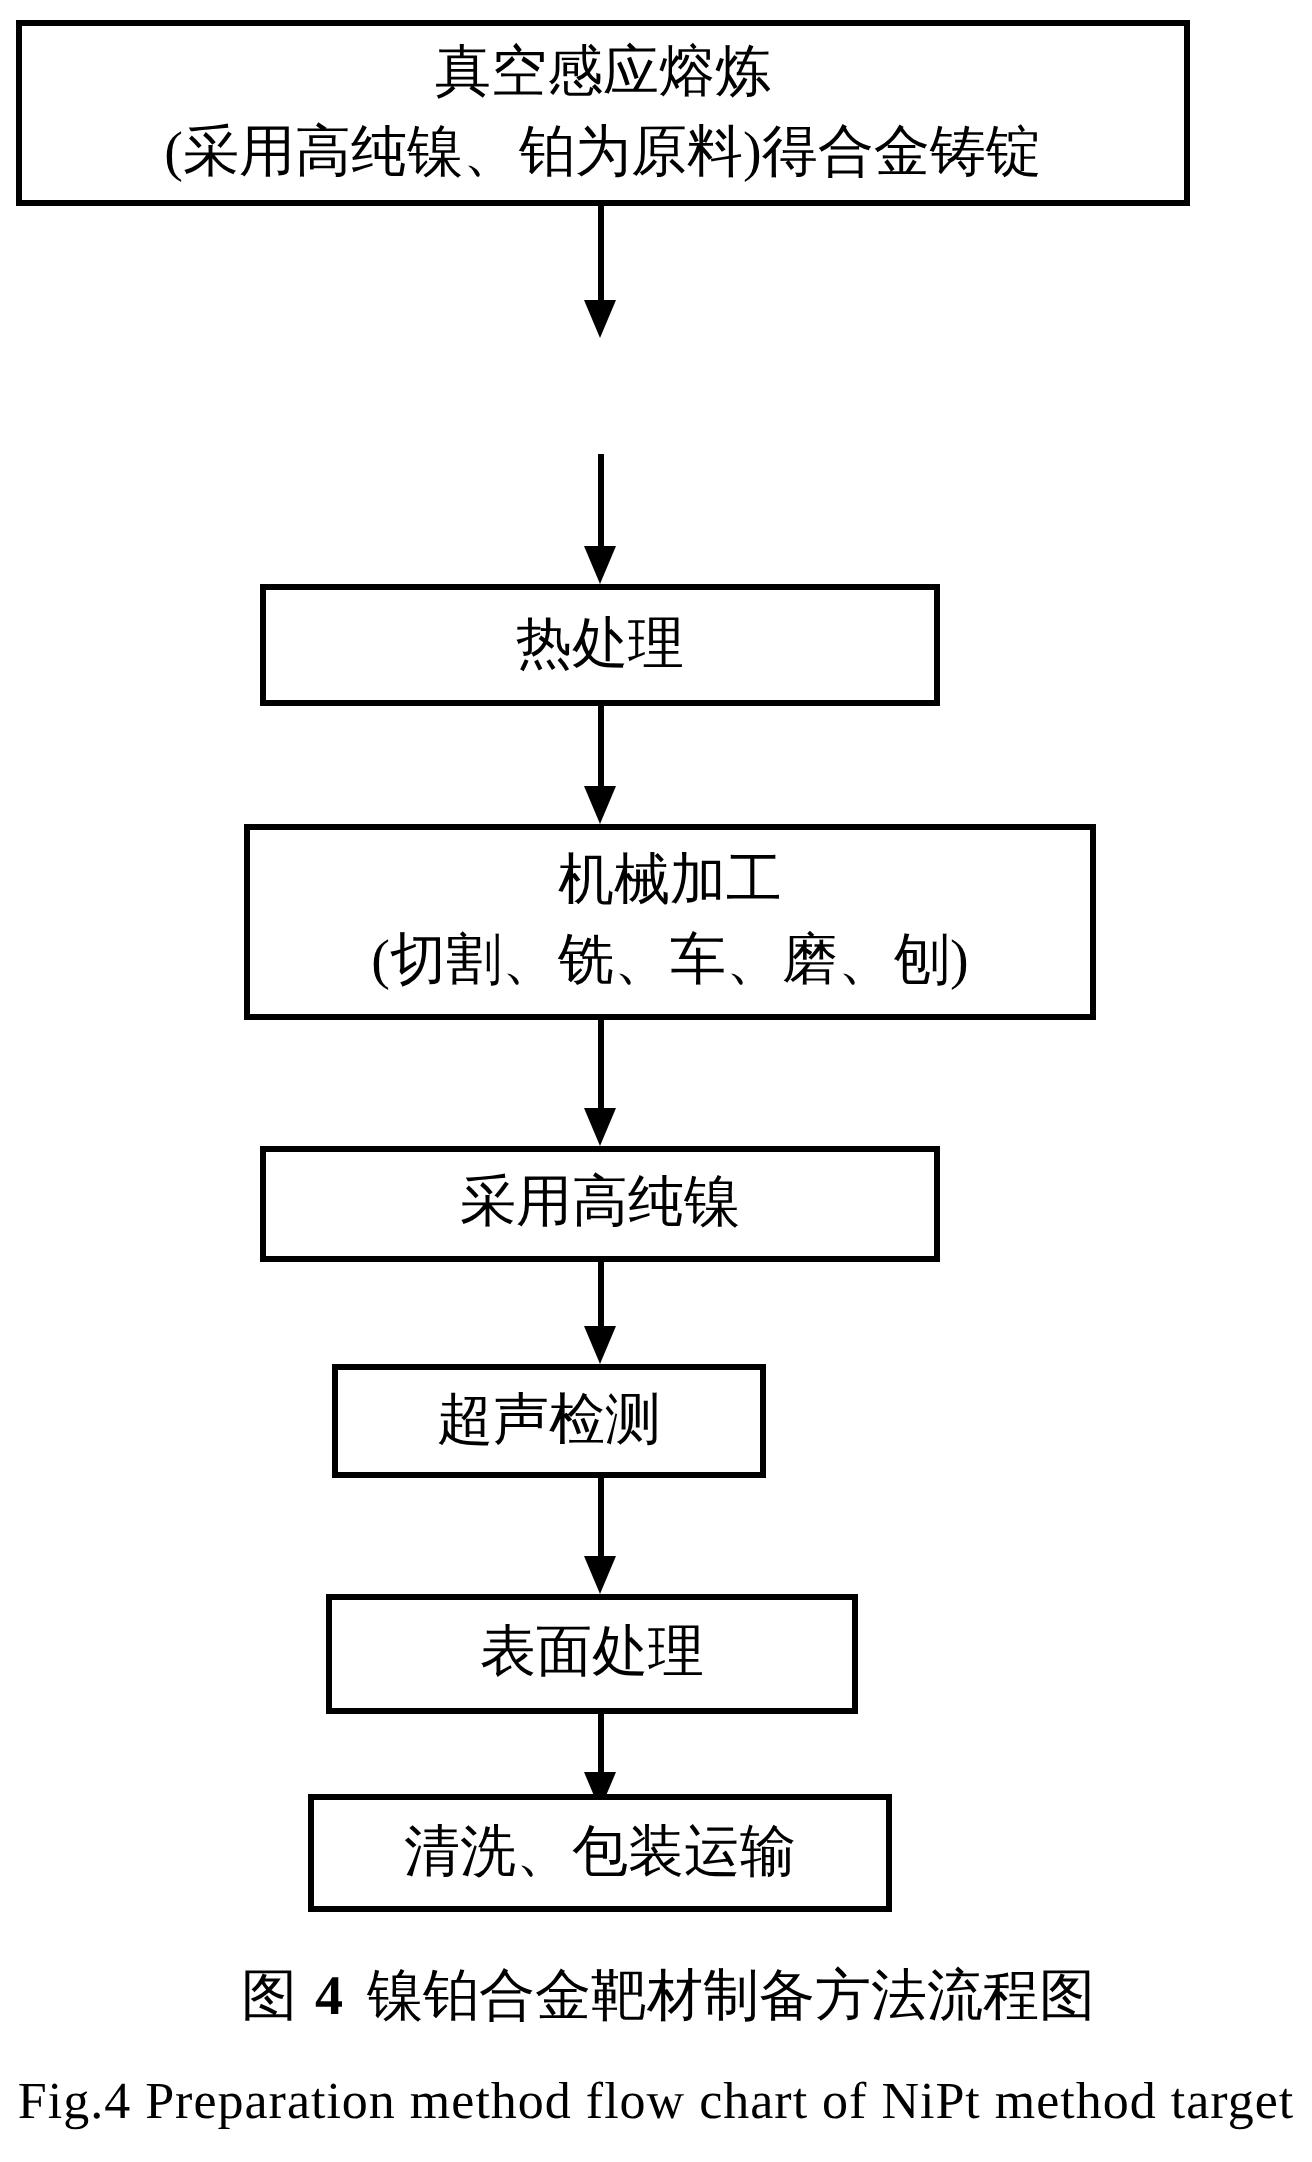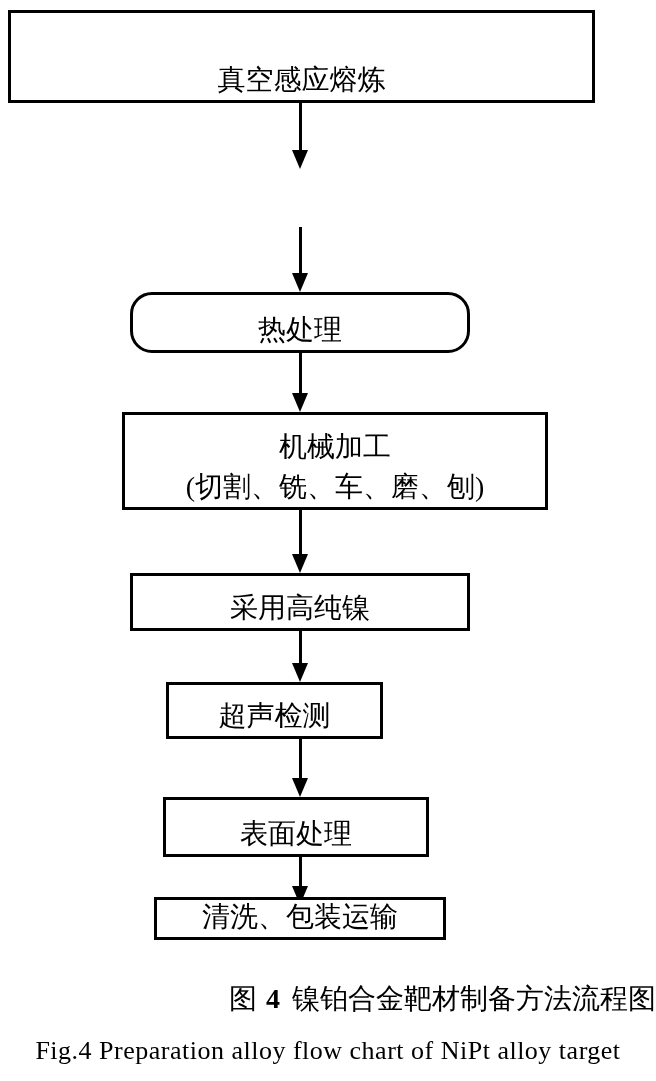--- a/index.html
+++ b/index.html
@@ -13,34 +13,34 @@
     overflow: hidden;
   }
   .node {
     position: absolute;
     box-sizing: border-box;
     border: 3px solid #000000;
     background: #ffffff;
     display: flex;
     flex-direction: column;
     align-items: center;
-    justify-content: flex-end;
+    justify-content: center;
     text-align: center;
     font-size: 28px;
     line-height: 40px;
     white-space: nowrap;
   }
   .n1 { left: 8px;   top: 10px;  width: 587px; height: 93px; }
   .n2 { left: 130px; top: 169px; width: 340px; height: 58px; }
-  .n3 { left: 130px; top: 292px; width: 340px; height: 61px; border-radius: 22px; }
+  .n3 { left: 130px; top: 292px; width: 340px; height: 61px; }
   .n4 { left: 122px; top: 412px; width: 426px; height: 98px; }
   .n5 { left: 130px; top: 573px; width: 340px; height: 58px; }
   .n6 { left: 166px; top: 682px; width: 217px; height: 57px; }
   .n7 { left: 163px; top: 797px; width: 266px; height: 60px; }
-  .n8 { left: 154px; top: 897px; width: 292px; height: 43px; }
+  .n8 { left: 154px; top: 897px; width: 292px; height: 59px; }
 
   .arrow {
     position: absolute;
     left: 292px;            
     width: 16px;
     display: flex;
     flex-direction: column;
     align-items: center;
   }
   .arrow .stem { width: 3px; flex: 1 1 auto; background: #000000; }
@@ -57,21 +57,21 @@
   .a5 { top: 631px; height: 51px; }
   .a6 { top: 739px; height: 58px; }
   .a7 { top: 857px; height: 48px; }
 
   .caption-zh {
     position: absolute;
     top: 982px; left: 0;
     width: 100%;
     box-sizing: border-box;
     padding-left: 12px;
-    text-align: right;
+    text-align: center;
     font-size: 28px;
     line-height: 34px;
   }
   .caption-zh .num { font-weight: bold; margin: 0 12px 0 9px; }
   .caption-en {
     position: absolute;
     top: 1034px; left: 0;
     width: 100%;
     text-align: center;
     font-size: 26px;
@@ -79,20 +79,21 @@
     letter-spacing: 0.5px;
   }
 </style>
 </head>
 <body>
 
 <div class="page">
 
   <div class="node n1">
     <div>真空感应熔炼</div>
+    <div>(采用高纯镍、铂为原料)得合金铸锭</div>
   </div>
 
   <div class="arrow a1">
     <div class="stem"></div>
     <div class="head"></div>
   </div>
 
 
   <div class="arrow a2">
     <div class="stem"></div>
@@ -146,15 +147,15 @@
   </div>
 
   <div class="node n8">
     <div>清洗、包装运输</div>
   </div>
 
   <div class="caption-zh">
     <span>图</span><span class="num">4</span><span>镍铂合金靶材制备方法流程图</span>
   </div>
 
-  <div class="caption-en">Fig.4 Preparation alloy flow chart of NiPt alloy target</div>
+  <div class="caption-en">Fig.4 Preparation method flow chart of NiPt method target</div>
 
 </div>
 
 </body></html>

